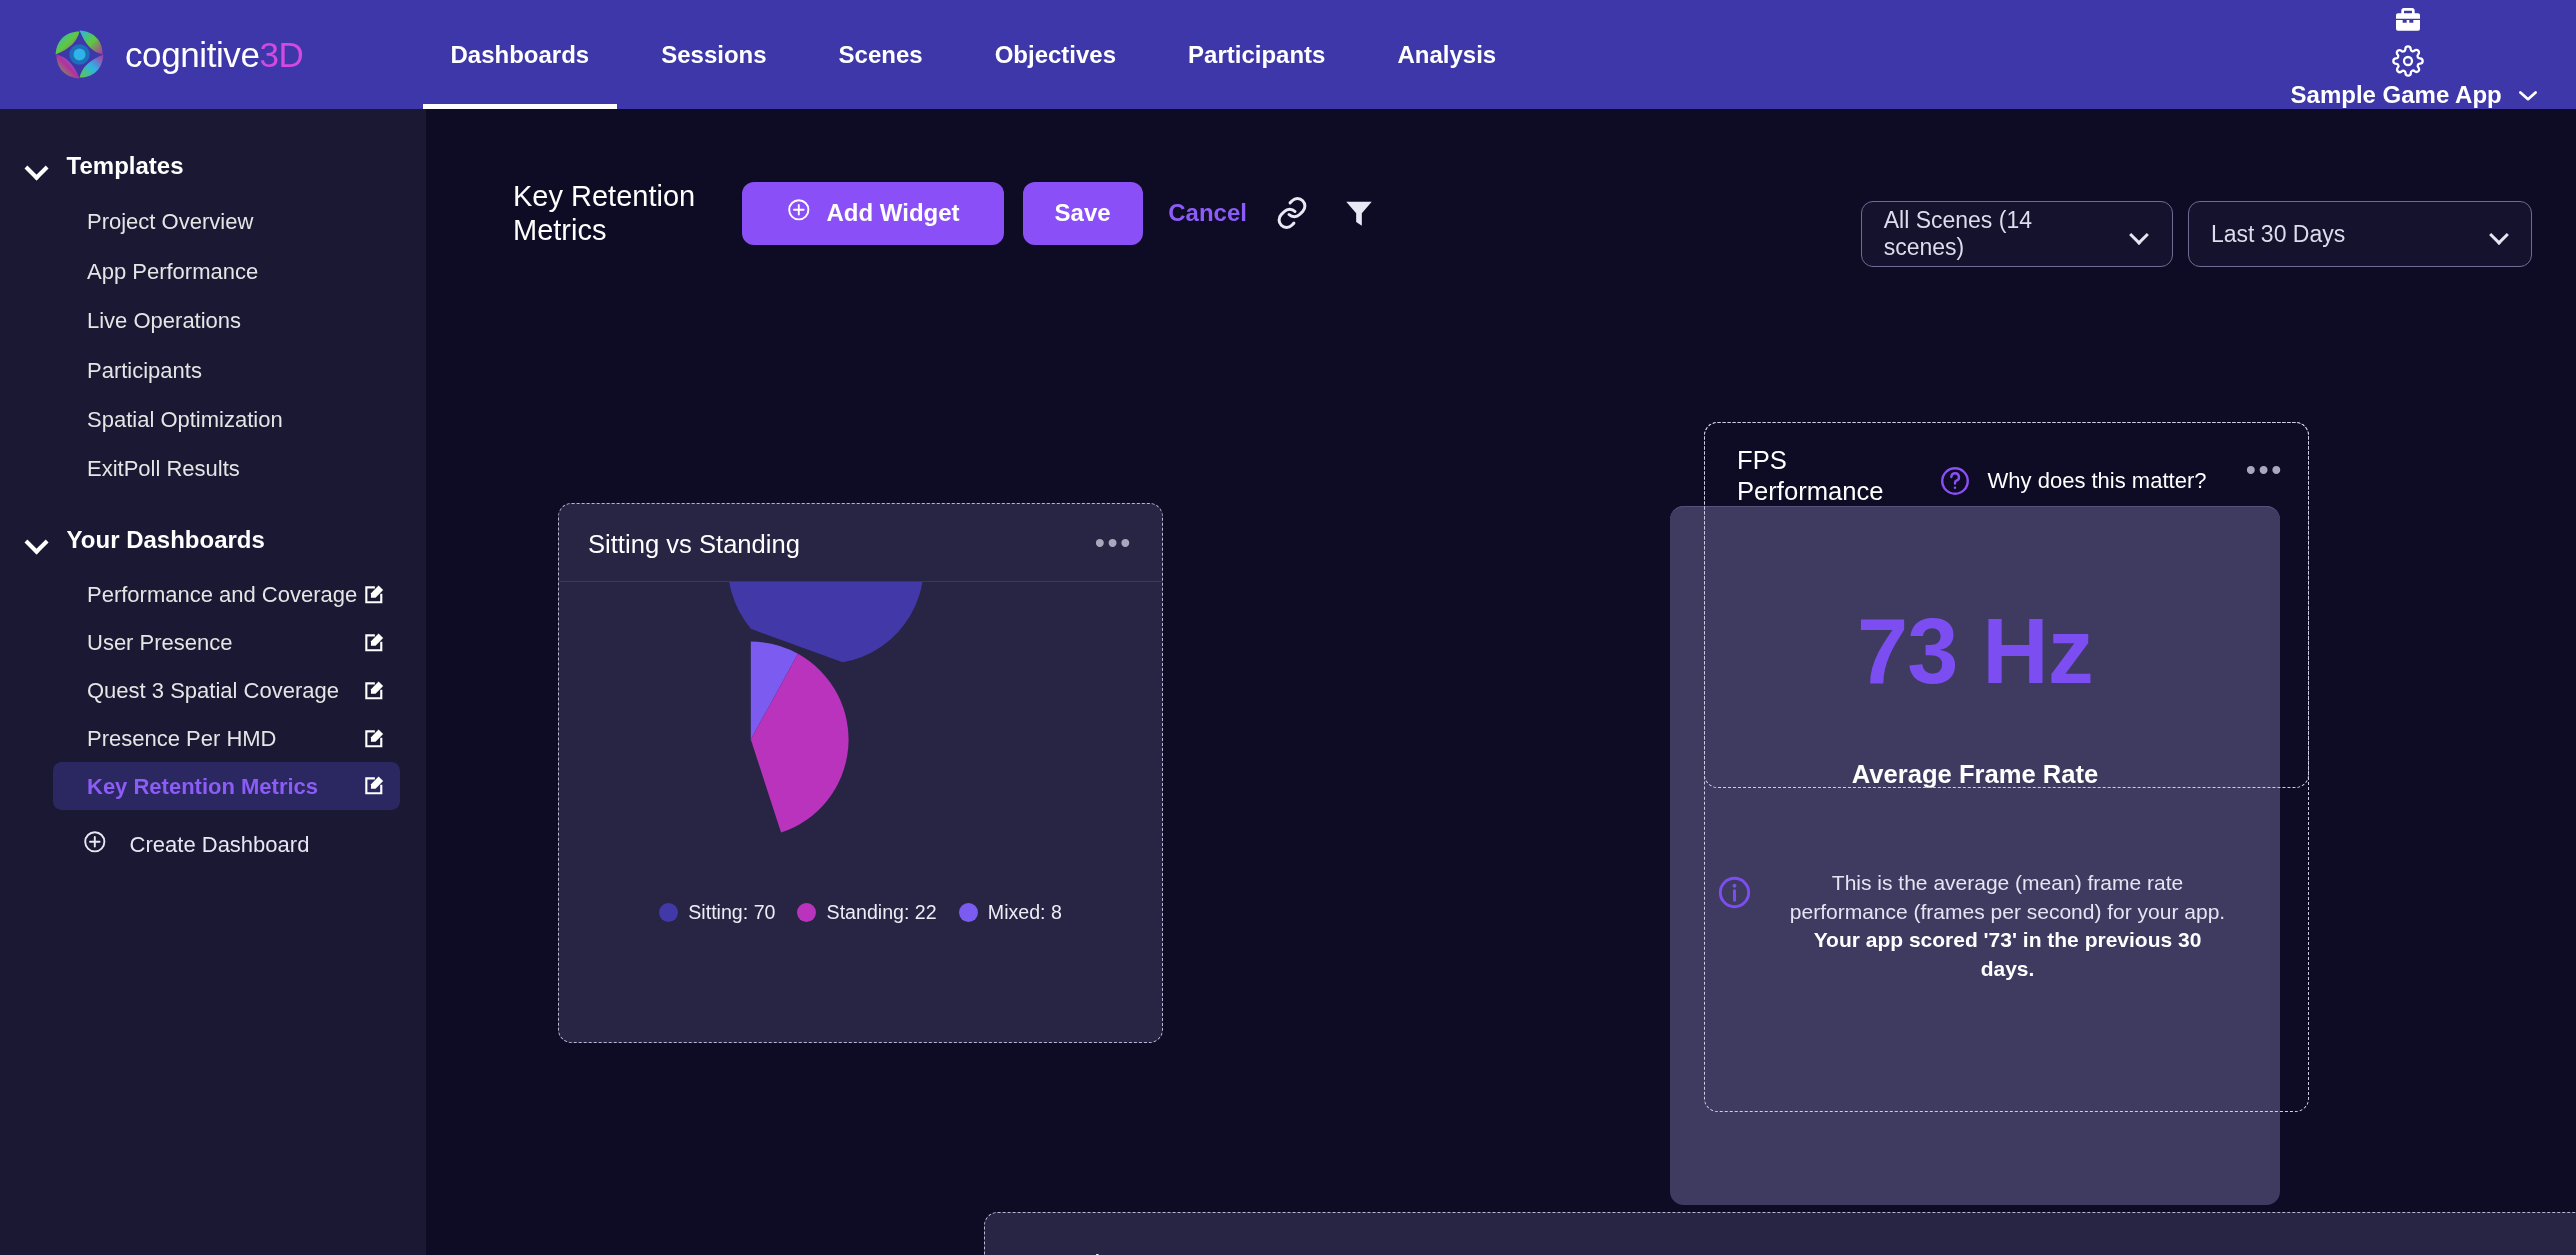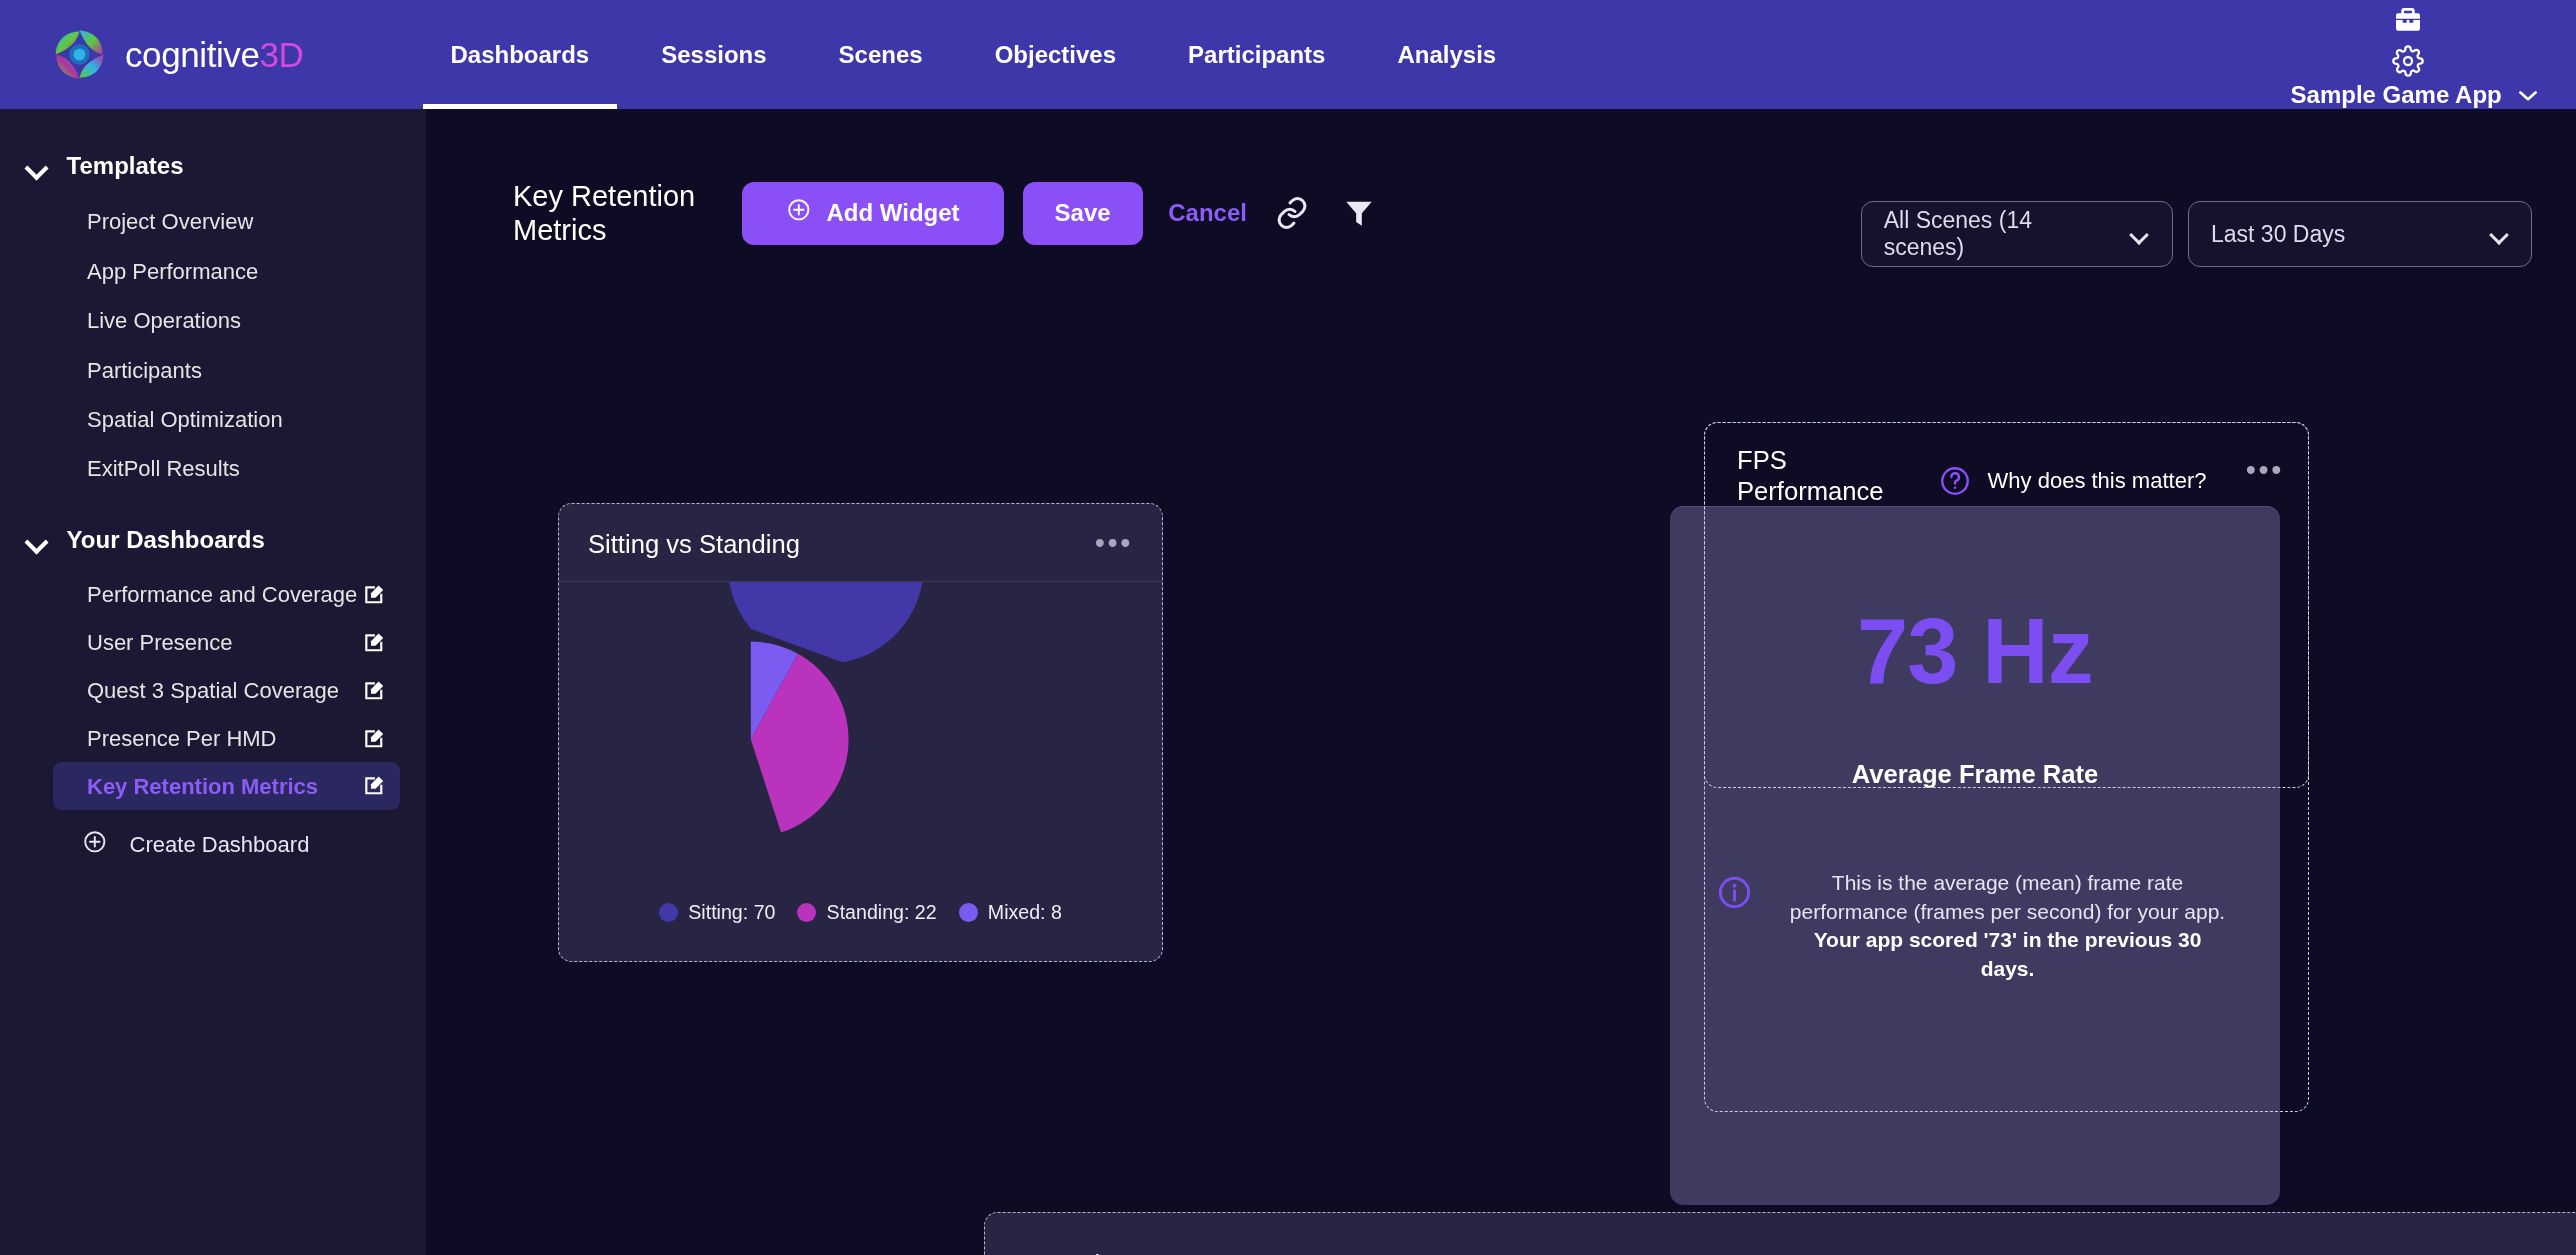--- a/index.html
+++ b/index.html
@@ -156,21 +156,21 @@
   }
   .widget-head {
     display: flex; align-items: center; justify-content: space-between;
     padding: 25.6px 29px 22px 29px;
   }
   .widget-title { font-size: 25.6px; color: #ffffff; font-weight: 400; }
   .kebab { color: #a9a7bd; font-size: 29px; letter-spacing: 2.6px; cursor: pointer; line-height: 0.4; }
   .w-divider { height: 1.7px; background: #3b3857; }
 
   
-  #w-pie { left: 655*0.9px; top: 394px; width: 605px; height: 459px; }
+  #w-pie { left: 655*0.9px; top: 394px; width: 605px; height: 540px; }
   .pie-body { position: relative; height: 366px; }
   .pie-legend {
     position: absolute; bottom: 24px; left: 0; right: 0;
     display: flex; align-items: center; justify-content: center; gap: 22px;
     font-size: 19.6px; color: #eeedf6;
   }
   .lg { display: flex; align-items: center; gap: 10.2px; }
   .dot { width: 19px; height: 19px; border-radius: 50%; flex: none; }
 
   

